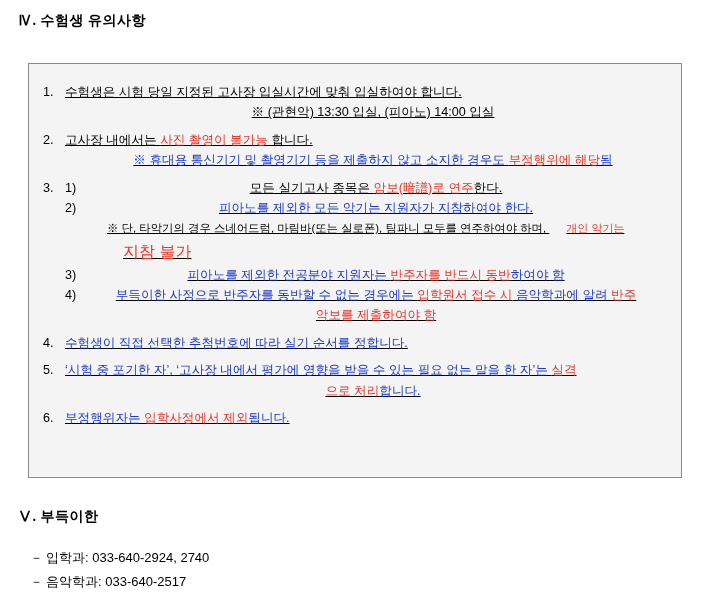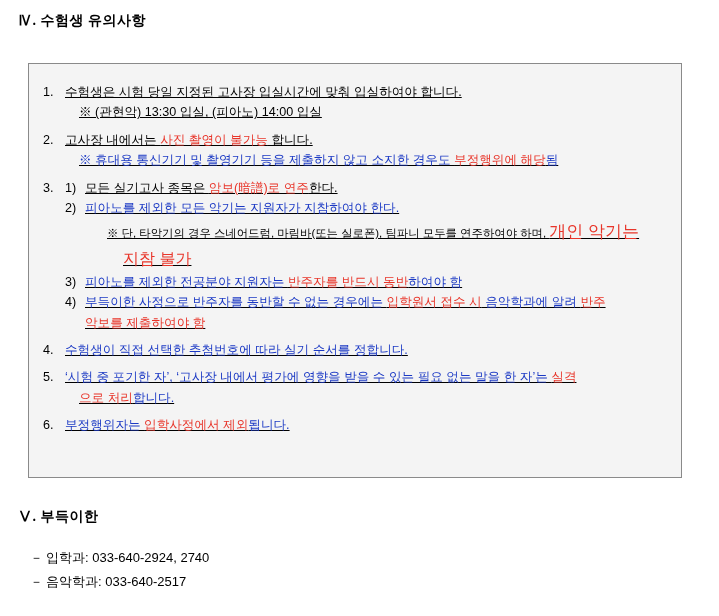--- a/index.html
+++ b/index.html
@@ -71,20 +71,21 @@
     font-size: 12.6px;
   }
   .line {
     font-size: 12.6px;
     line-height: 1.62;
     white-space: normal;
     text-decoration: underline;
   }
   .sub {
     padding-left: 14px;
+    text-align: center;
   }
   .sub3 {
     padding-left: 42px;
   }
   .hang2 {
     position: relative;
     padding-left: 20px;
   }
   .hang2 > .mk {
     position: absolute;
@@ -134,21 +135,21 @@
           <li class="item">
             <span class="num">3.</span>
             <div class="line sub hang2">
               <span class="mk">1)</span>
               <div><span class="black">모든 실기고사 종목은 </span><span class="red">암보(暗譜)로 연주</span><span class="black">한다.</span></div>
             </div>
             <div class="line sub hang2">
               <span class="mk">2)</span>
               <div><span class="blue">피아노를 제외한 모든 악기는 지원자가 지참하여야 한다.</span></div>
             </div>
-            <div class="line sub3"><span class="black" style="font-size: 11.4px;">※ 단, 타악기의 경우 스네어드럼, 마림바(또는 실로폰), 팀파니 모두를 연주하여야 하며, </span><span class="red" style="font-size: 17px;">개인 악기는</span></div>
+            <div class="line sub3"><span class="black" style="font-size: 11.4px;">※ 단, 타악기의 경우 스네어드럼, 마림바(또는 실로폰), 팀파니 모두를 연주하여야 하며, </span><span class="red" style="font-size: 11px; margin-left: 17px;">개인 악기는</span></div>
             <div class="line sub3" style="padding-left: 58px;"><span class="red" style="font-size: 16px;">지참 불가</span></div>
             <div class="line sub hang2">
               <span class="mk">3)</span>
               <div><span class="blue">피아노를 제외한 전공분야 지원자는 </span><span class="red">반주자를 반드시 동반</span><span class="blue">하여야 함</span></div>
             </div>
             <div class="line sub hang2">
               <span class="mk">4)</span>
               <div><span class="blue">부득이한 사정으로 반주자를 동반할 수 없는 경우에는 </span><span class="red">입학원서 접수 시</span><span class="blue"> 음악학과에 알려 </span><span class="red">반주</span></div>
               <div style="padding-left: 0px;"><span class="red">악보를 제출하여야 함</span></div>
             </div>

